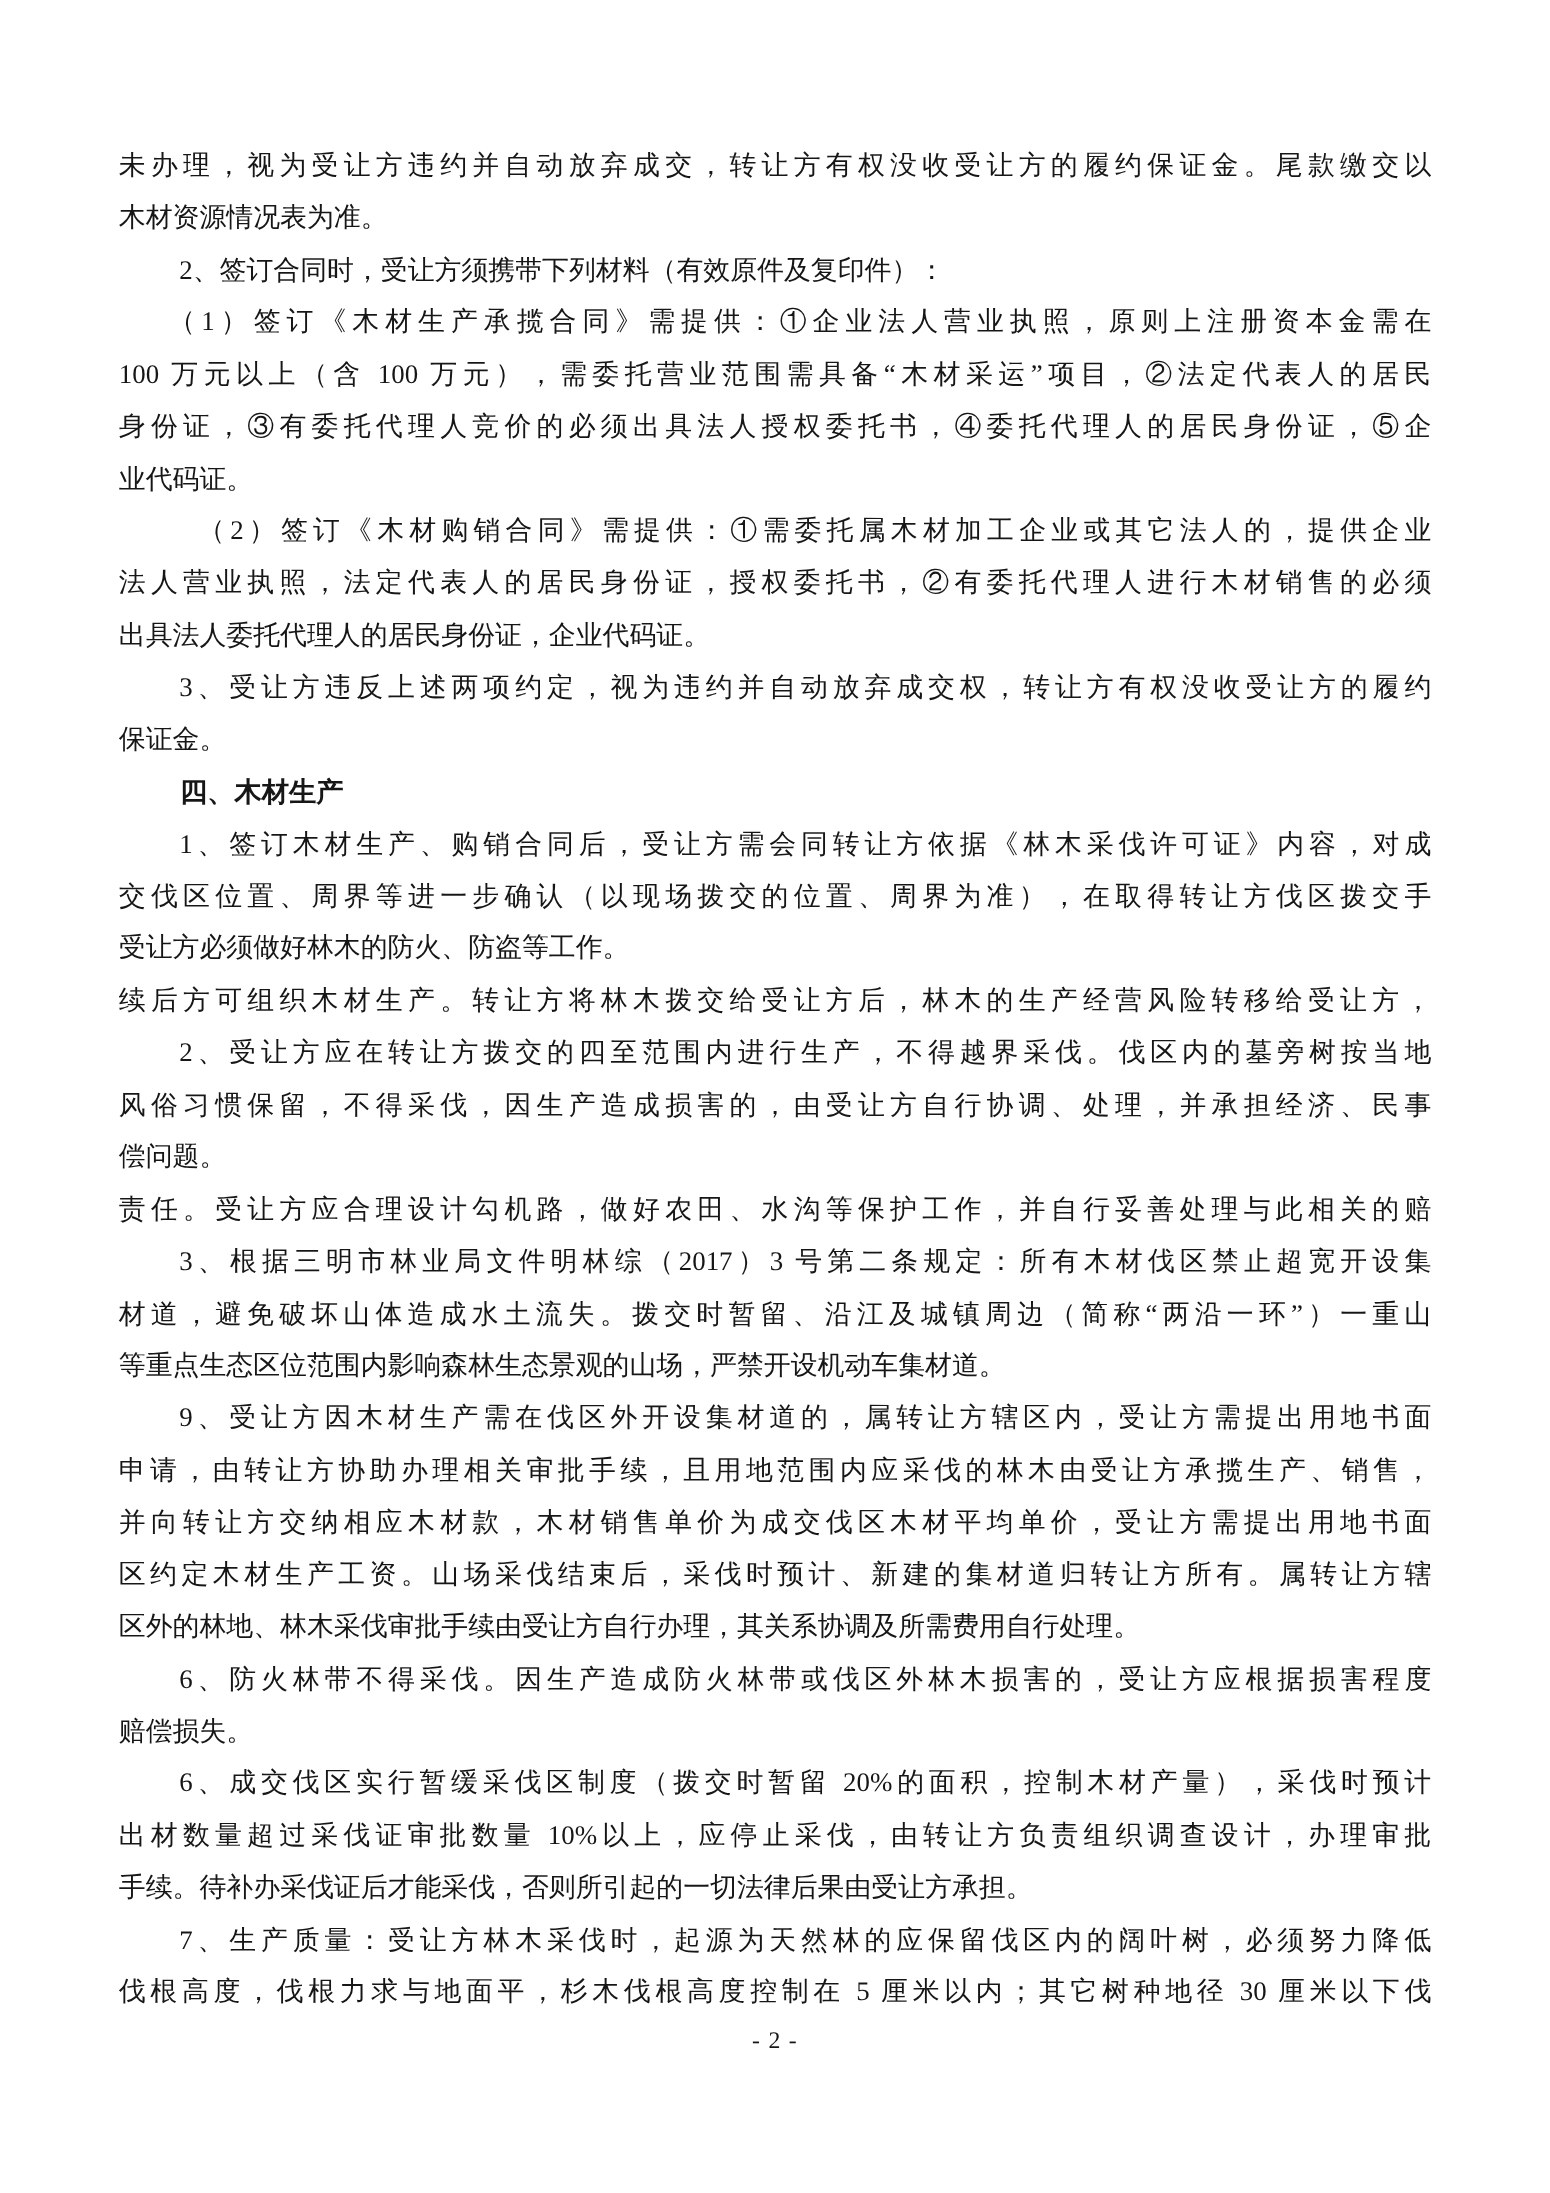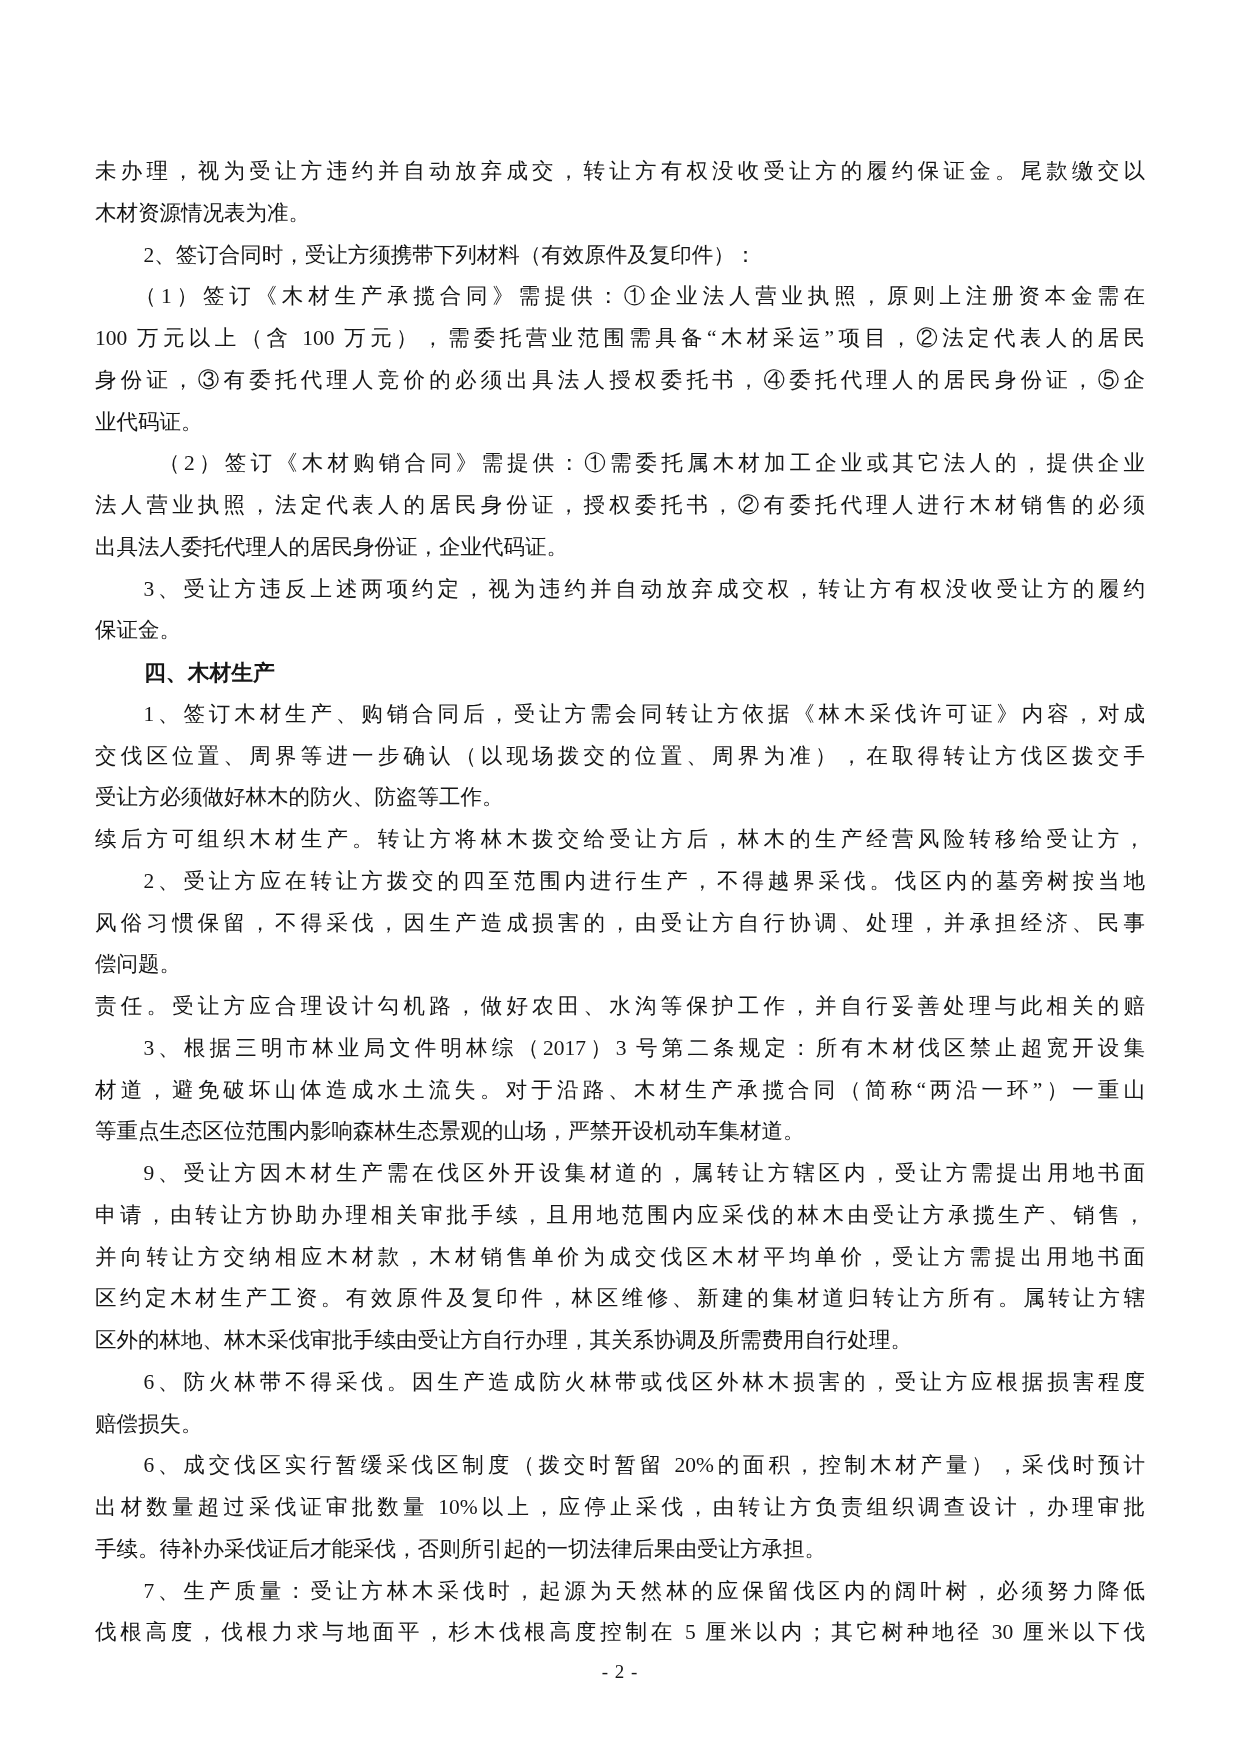--- a/index.html
+++ b/index.html
@@ -16,21 +16,20 @@
   }
   .page {
     box-sizing: border-box;
     width: 1240px;
     height: 1754px;
     padding: 112px 95px 0 95px;
     background: #ffffff;
   }
   .doc-body {
     width: 1050px;
-    margin-top: 39px;
   }
   .line {
     font-size: 21.5px;
     line-height: 41.75px;
     text-align: justify;
     text-align-last: justify;
     white-space: pre-wrap;
   }
   .end {
     text-align-last: left;
@@ -106,31 +105,31 @@
       <div class="line first">2、受让方应在转让方拨交的四至范围内进行生产，不得越界采伐。伐区内的墓旁树按当地</div>
 
       <div class="line">风俗习惯保留，不得采伐，因生产造成损害的，由受让方自行协调、处理，并承担经济、民事</div>
 
       <div class="line end">偿问题。</div>
 
       <div class="line">责任。受让方应合理设计勾机路，做好农田、水沟等保护工作，并自行妥善处理与此相关的赔</div>
 
       <div class="line first">3、根据三明市林业局文件明林综（2017）3 号第二条规定：所有木材伐区禁止超宽开设集</div>
 
-      <div class="line">材道，避免破坏山体造成水土流失。对于沿路、木材生产承揽合同（简称“两沿一环”）一重山</div>
+      <div class="line">材道，避免破坏山体造成水土流失。拨交时暂留、沿江及城镇周边（简称“两沿一环”）一重山</div>
 
       <div class="line end">等重点生态区位范围内影响森林生态景观的山场，严禁开设机动车集材道。</div>
 
       <div class="line first">9、受让方因木材生产需在伐区外开设集材道的，属转让方辖区内，受让方需提出用地书面</div>
 
       <div class="line">申请，由转让方协助办理相关审批手续，且用地范围内应采伐的林木由受让方承揽生产、销售，</div>
 
       <div class="line">并向转让方交纳相应木材款，木材销售单价为成交伐区木材平均单价，受让方需提出用地书面</div>
 
-      <div class="line">区约定木材生产工资。有效原件及复印件，林区维修、新建的集材道归转让方所有。属转让方辖</div>
+      <div class="line">区约定木材生产工资。山场采伐结束后，采伐时预计、新建的集材道归转让方所有。属转让方辖</div>
 
       <div class="line end">区外的林地、林木采伐审批手续由受让方自行办理，其关系协调及所需费用自行处理。</div>
 
       <div class="line first">6、防火林带不得采伐。因生产造成防火林带或伐区外林木损害的，受让方应根据损害程度</div>
 
       <div class="line end">赔偿损失。</div>
 
       <div class="line first">6、成交伐区实行暂缓采伐区制度（拨交时暂留 20%的面积，控制木材产量），采伐时预计</div>
 
       <div class="line">出材数量超过采伐证审批数量 10%以上，应停止采伐，由转让方负责组织调查设计，办理审批</div>

